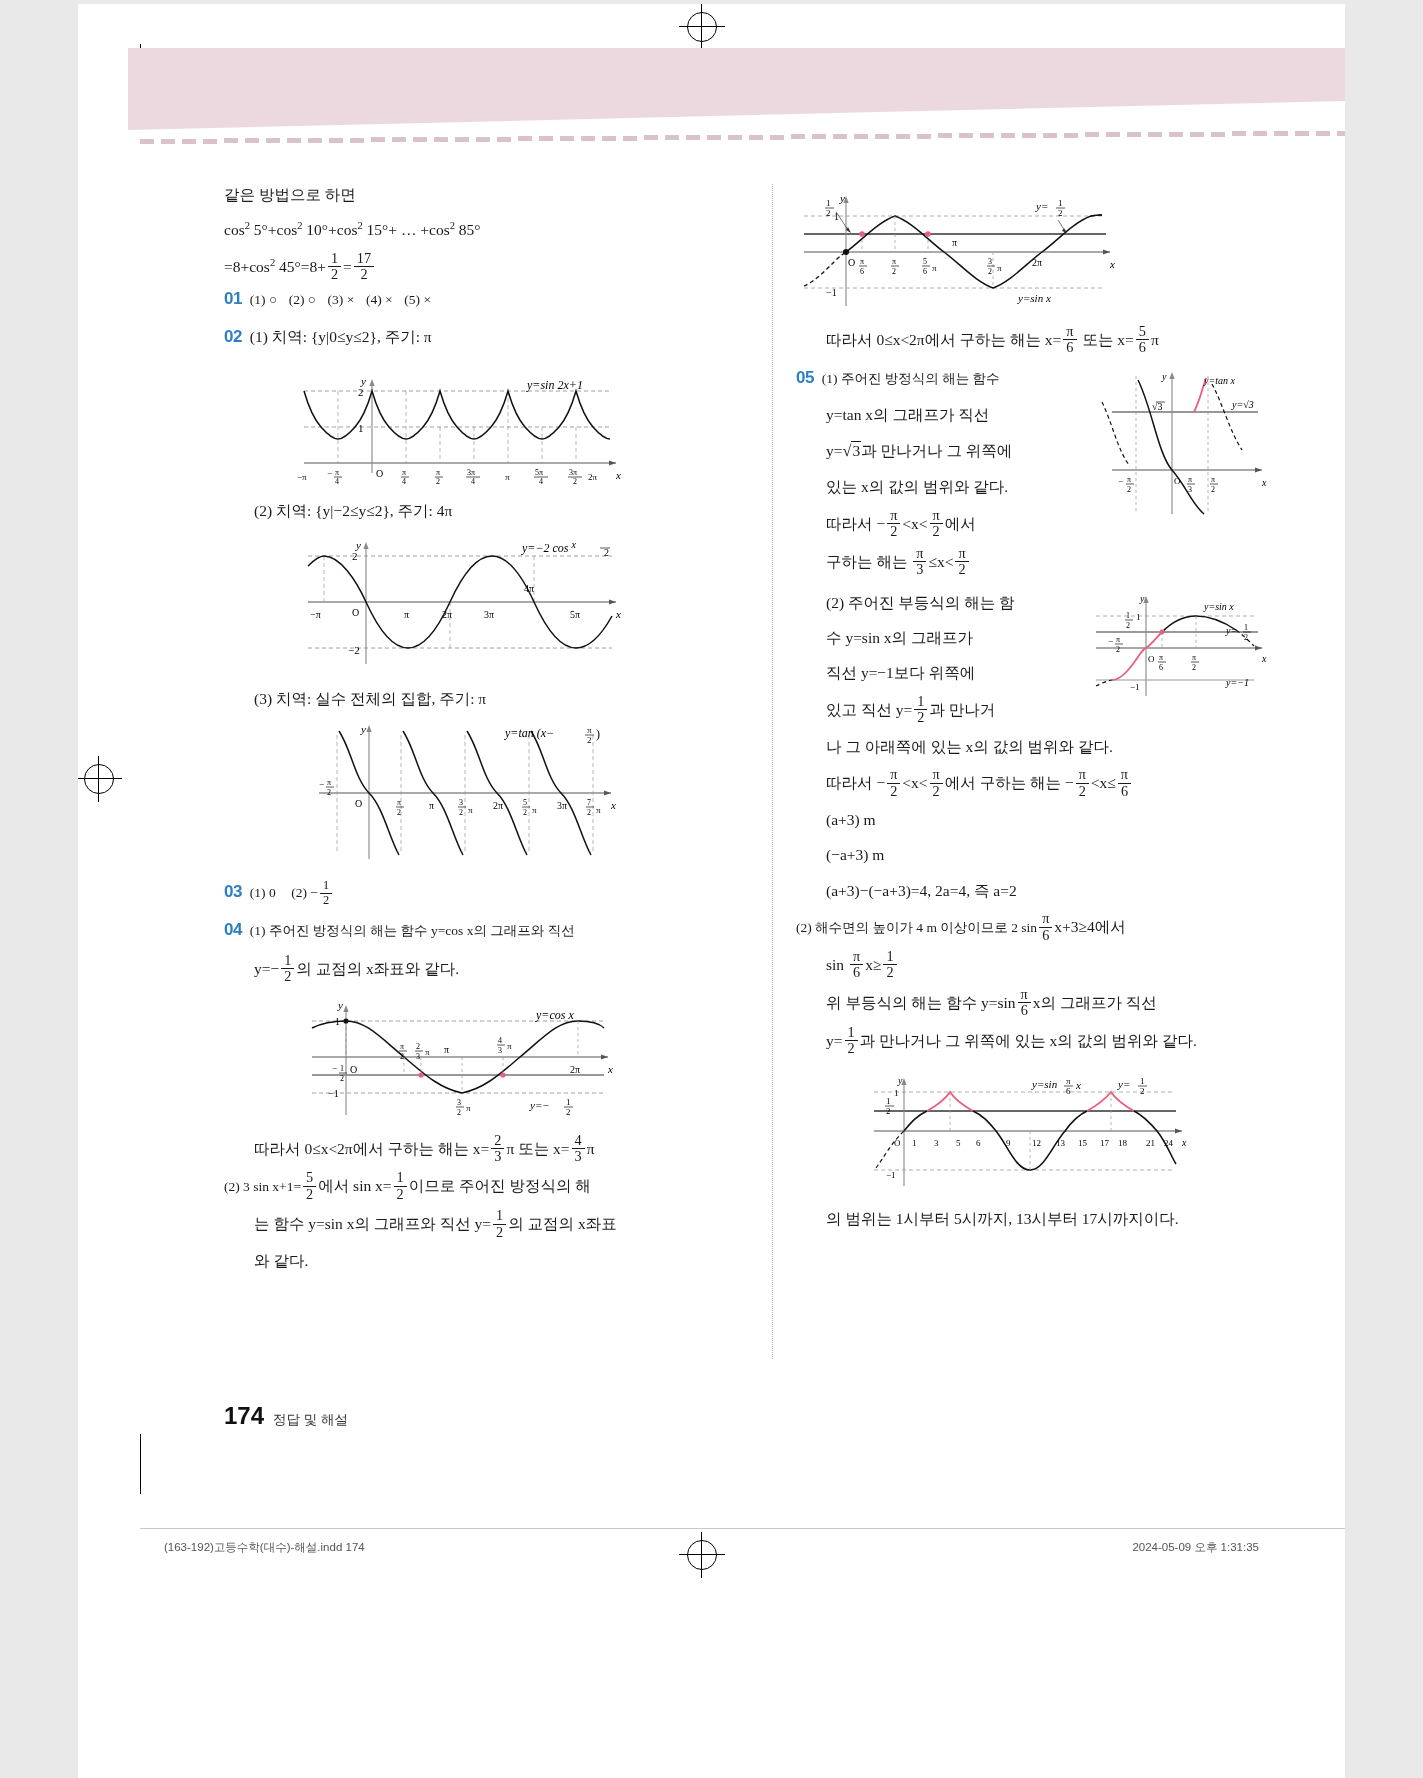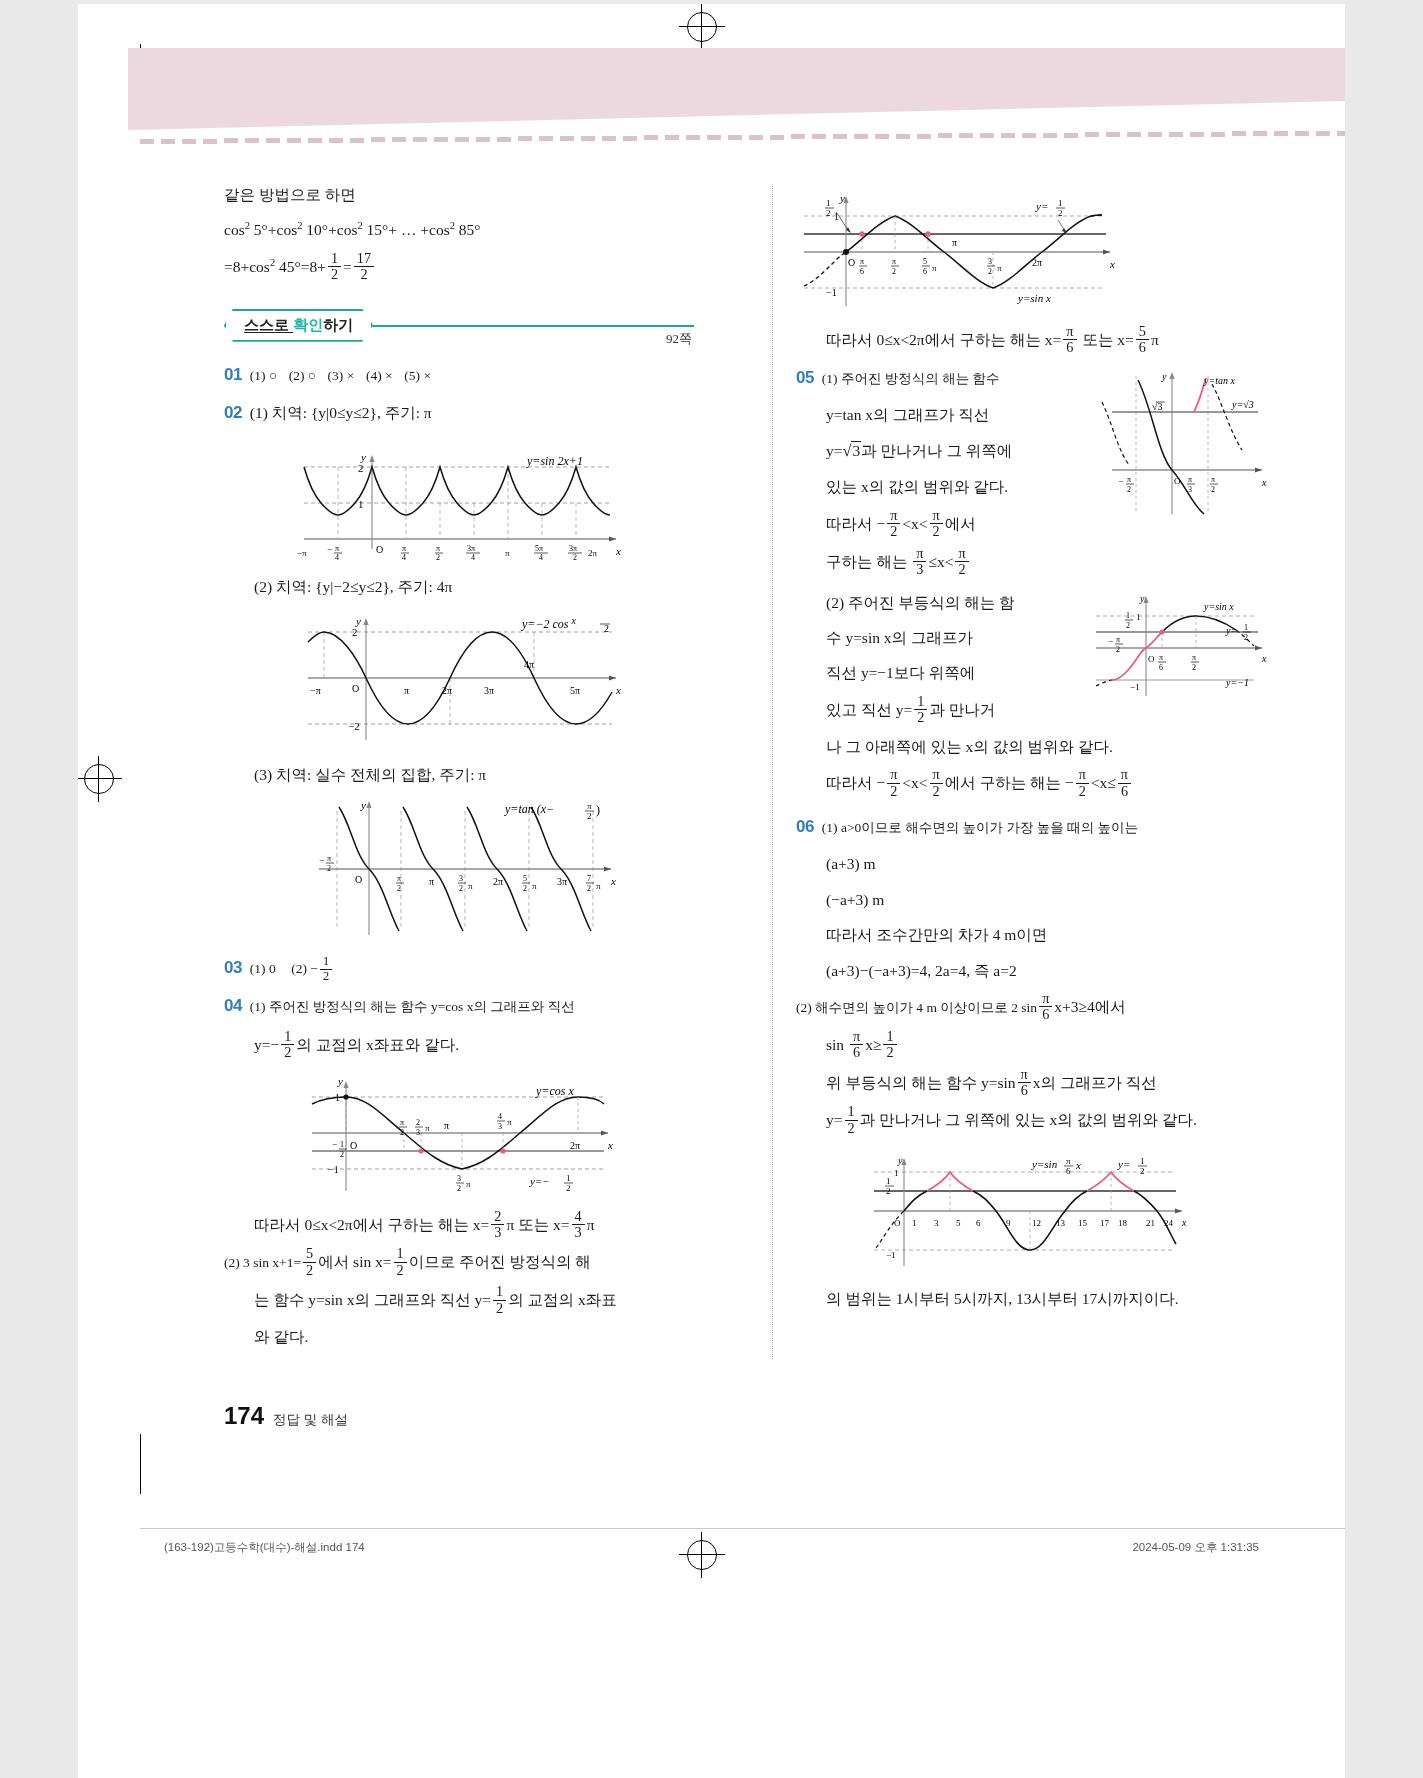--- a/index.html
+++ b/index.html
@@ -191,29 +191,20 @@
     <p class="ln">같은 방법으로 하면</p>
 
     <p class="ln">
       <span class="up">cos</span><sup class="p">2</sup> 5°+<span class="up">cos</span><sup class="p">2</sup> 10°+<span class="up">cos</span><sup class="p">2</sup> 15°+ … +<span class="up">cos</span><sup class="p">2</sup> 85°
     </p>
 
     <p class="ln" style="margin-bottom:0">
       =8+<span class="up">cos</span><sup class="p">2</sup> 45°=8+<span class="frac"><span class="n">1</span><span class="d">2</span></span>=<span class="frac"><span class="n">17</span><span class="d">2</span></span>
     </p>
 
-    <div class="banner">
-      <div class="rule"></div>
-      <div class="tag">
-        <span>
-          <span class="ul">스스로 </span><span class="hl">확인</span><span>하기</span>
-        </span>
-      </div>
-      <div class="pg">92쪽</div>
-    </div>
 
     <p class="ln">
       <span class="qn">01</span>
       <span class="sub">(1) ○</span>&nbsp;&nbsp;
       <span class="sub">(2) ○</span>&nbsp;&nbsp;
       <span class="sub">(3) ×</span>&nbsp;&nbsp;
       <span class="sub">(4) ×</span>&nbsp;&nbsp;
       <span class="sub">(5) ×</span>
     </p>
 
@@ -640,27 +631,22 @@
           <text x="140" y="98" font-size="10">y=−1</text>
         </svg>
       </div>
     </div>
 
     <p class="ln ind">나 그 아래쪽에 있는 x의 값의 범위와 같다.</p>
     <p class="ln ind">
       <span>따라서 −</span><span class="frac"><span class="n">π</span><span class="d">2</span></span><span>&lt;x&lt;</span><span class="frac"><span class="n">π</span><span class="d">2</span></span><span>에서 구하는 해는 −</span><span class="frac"><span class="n">π</span><span class="d">2</span></span><span>&lt;x≤</span><span class="frac"><span class="n">π</span><span class="d">6</span></span>
     </p>
 
-    <p class="ln" style="margin-top:12px">
-      <span class="qn">06</span>
-      <span class="sub">(1) a&gt;0이므로 해수면의 높이가 가장 높을 때의 높이는</span>
-    </p>
     <p class="ln ind">(a+3) m</p>
     <p class="ln ind">(−a+3) m</p>
-    <p class="ln ind">따라서 조수간만의 차가 4 m이면</p>
     <p class="ln ind">(a+3)−(−a+3)=4, 2a=4, 즉 a=2</p>
 
     <p class="ln">
       <span class="sub">(2) 해수면의 높이가 4 m 이상이므로 2 sin</span><span class="frac"><span class="n">π</span><span class="d">6</span></span><span>x+3≥4에서</span>
     </p>
     <p class="ln ind">
       <span class="up">sin</span> <span class="frac"><span class="n">π</span><span class="d">6</span></span><span>x≥</span><span class="frac"><span class="n">1</span><span class="d">2</span></span>
     </p>
     <p class="ln ind">
       <span>위 부등식의 해는 함수 y=sin</span><span class="frac"><span class="n">π</span><span class="d">6</span></span><span>x의 그래프가 직선</span>

